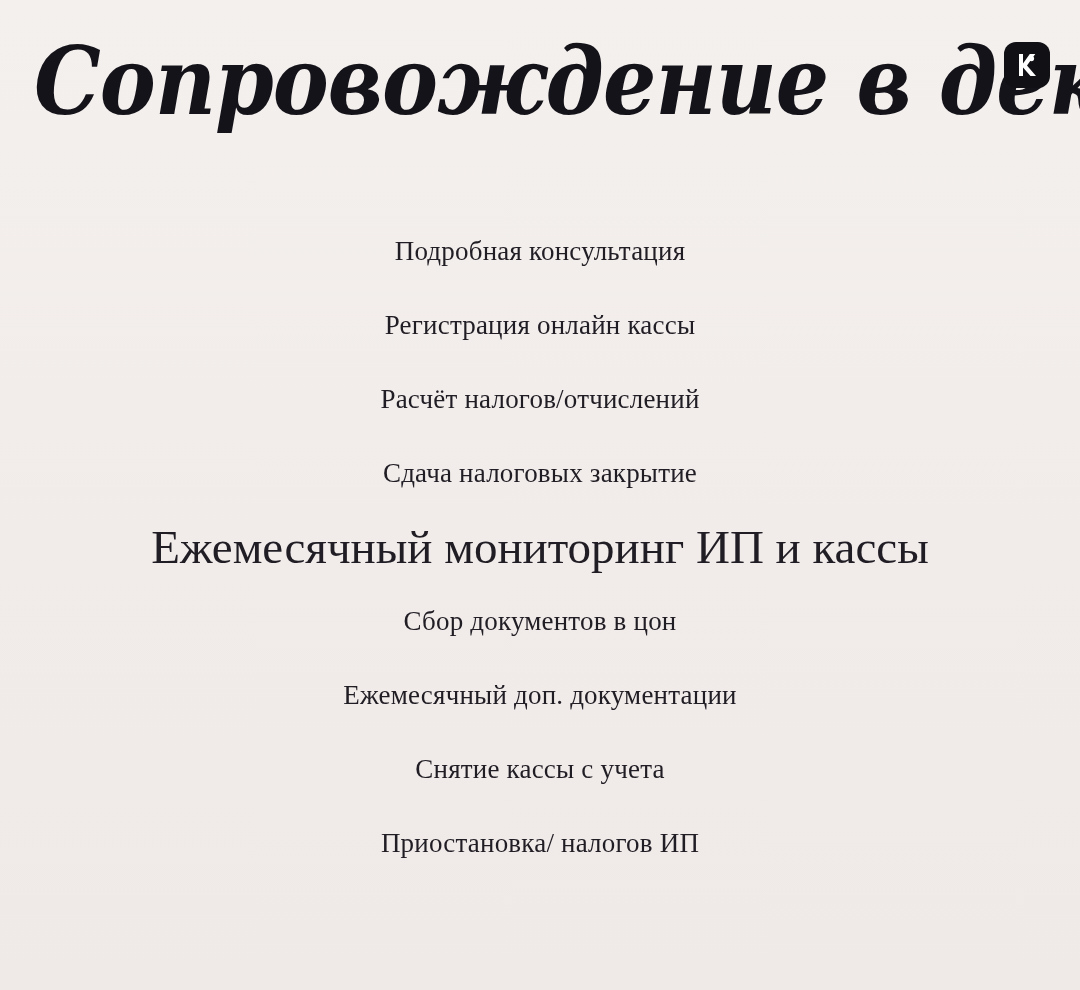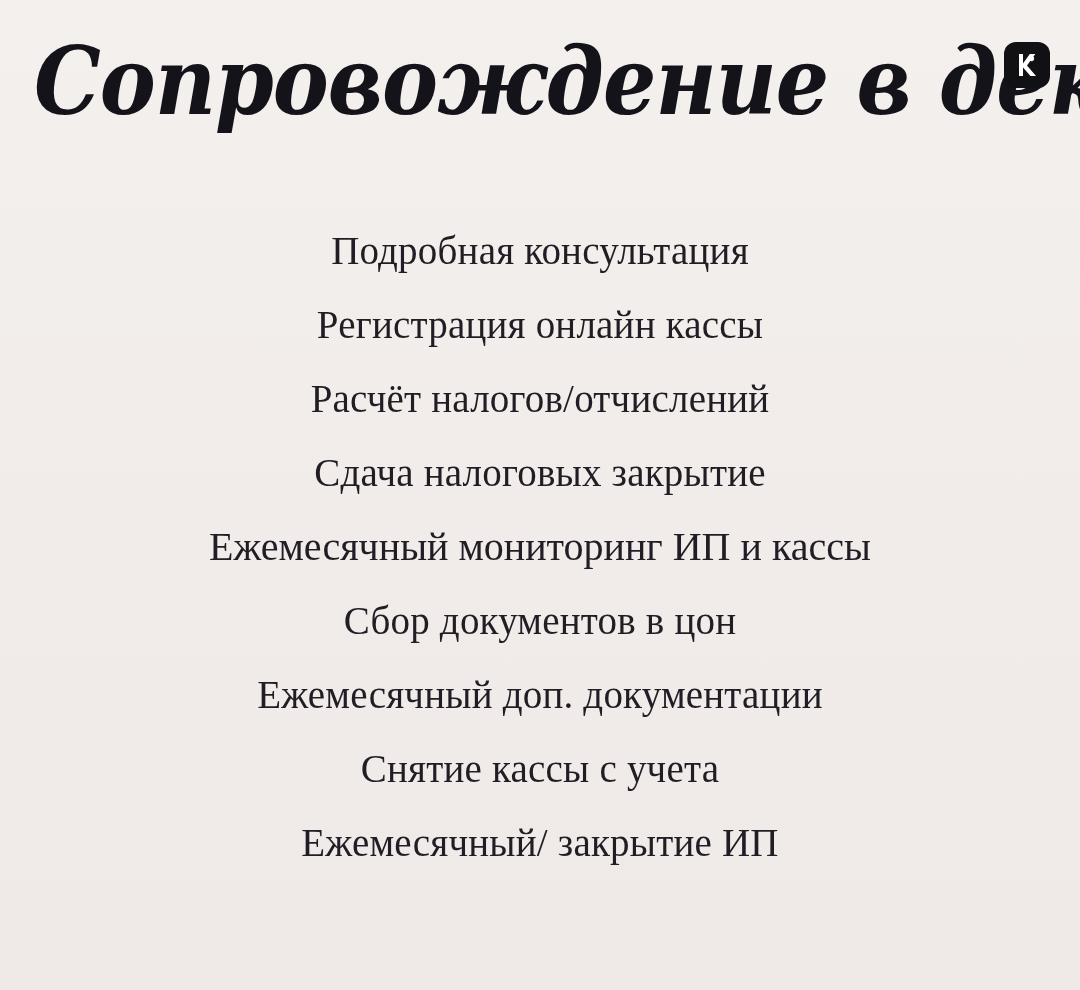--- a/index.html
+++ b/index.html
@@ -81,29 +81,29 @@
     top: 214px;
     left: 0;
     width: 1080px;
     display: flex;
     flex-direction: column;
     align-items: center;
     gap: 0;
   }
   .service-item {
     font-family: "Liberation Serif", serif;
-    font-size: 39px;
+    font-size: 27px;
     line-height: 74px;
     color: #201d24;
     text-align: center;
     white-space: nowrap;
     letter-spacing: 0.2px;
   }
   .service-item.wide {
-    font-size: 40px;
+    font-size: 47px;
     letter-spacing: 0px;
   }
 </style>
 </head>
 <body>
 
 <div class="page">
 
   <div class="heading">Сопровождение в декрет</div>
 
@@ -118,16 +118,16 @@
 
   <div class="services">
     <div class="service-item">Подробная консультация</div>
     <div class="service-item">Регистрация онлайн кассы</div>
     <div class="service-item">Расчёт налогов/отчислений</div>
     <div class="service-item">Сдача налоговых закрытие</div>
     <div class="service-item wide">Ежемесячный мониторинг ИП и кассы</div>
     <div class="service-item">Сбор документов в цон</div>
     <div class="service-item">Ежемесячный  доп. документации</div>
     <div class="service-item">Снятие кассы с учета</div>
-    <div class="service-item">Ежемесячный/ закрытие ИП</div>
+    <div class="service-item">Приостановка/ налогов ИП</div>
   </div>
 
 </div>
 
 </body></html>

